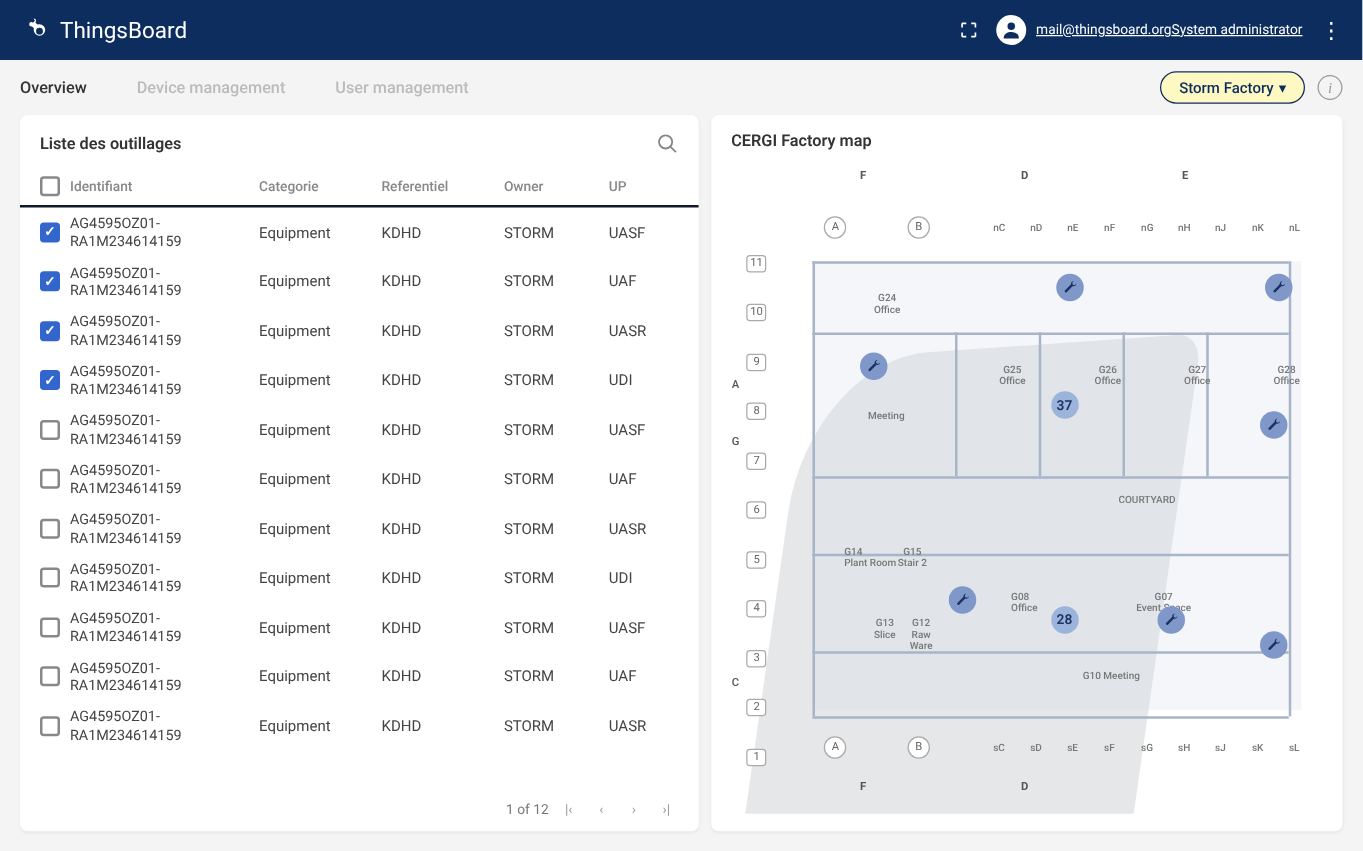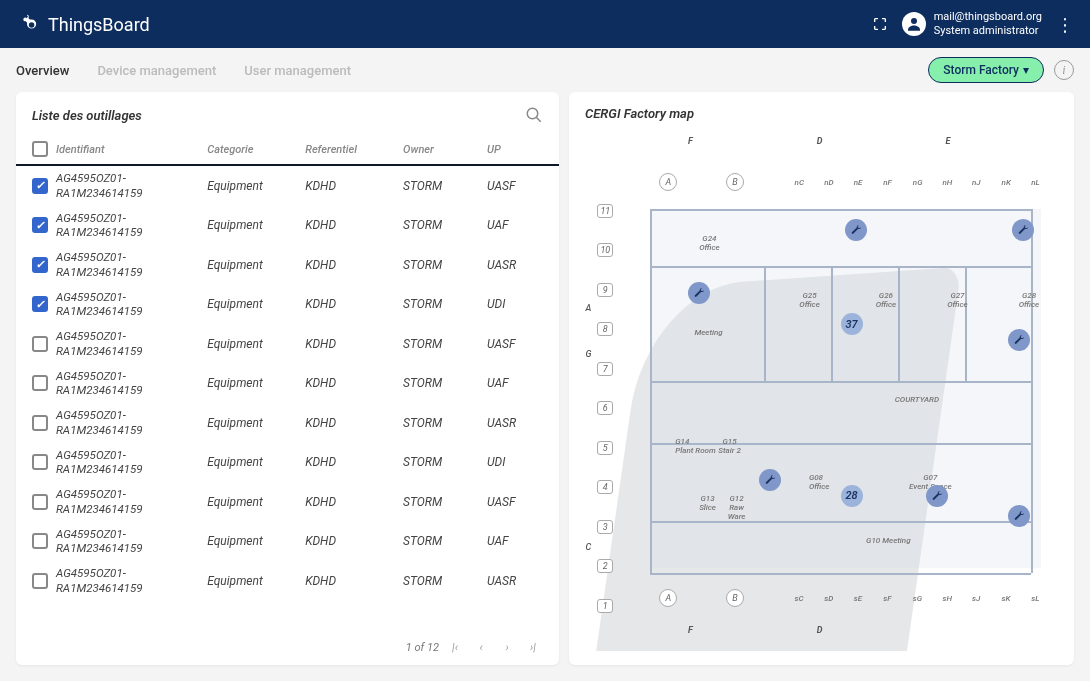--- a/index.html
+++ b/index.html
@@ -6,34 +6,34 @@
 body { font-family: -apple-system, BlinkMacSystemFont, 'Segoe UI', Roboto, sans-serif; background: #f4f4f4; width: 1090px; height: 681px; overflow: hidden; }
 
 .header { background: #0d2d5e; color: #fff; height: 48px; display: flex; align-items: center; padding: 0 16px; justify-content: space-between; }
 .header-left { display: flex; align-items: center; gap: 10px; }
 .logo-icon { width: 22px; height: 22px; }
 .brand { font-size: 18px; font-weight: 400; }
 .header-right { display: flex; align-items: center; gap: 14px; }
 .user-block { display: flex; align-items: center; gap: 8px; }
 .avatar { width: 24px; height: 24px; border-radius: 50%; background: #fff; display: flex; align-items: center; justify-content: center; }
 .avatar svg { width: 18px; height: 18px; fill: #0d2d5e; }
-.user-text { display: flex; flex-direction: column; font-size: 11px; line-height: 1.3; }
+.user-text { display: flex; flex-direction: row; font-size: 11px; line-height: 1.3; text-decoration: underline; }
 .kebab { font-size: 18px; cursor: pointer; }
 .fs-icon { width: 16px; height: 16px; cursor: pointer; }
 
 .toolbar { height: 44px; display: flex; align-items: center; padding: 0 16px; justify-content: space-between; background: #f4f4f4; }
-.tabs { display: flex; gap: 28px; }
+.tabs { display: flex; gap: 40px; }
 .tab { font-size: 13px; color: #bbb; cursor: pointer; font-weight: 500; }
 .tab.active { color: #333; }
 .toolbar-right { display: flex; align-items: center; gap: 10px; }
-.selector-btn { border: 1.5px solid #0d2d5e; border-radius: 16px; padding: 5px 14px; font-size: 12px; color: #0d2d5e; background: #86efac; cursor: pointer; display: flex; align-items: center; gap: 4px; font-weight: 500; }
+.selector-btn { border: 1.5px solid #0d2d5e; border-radius: 16px; padding: 5px 14px; font-size: 12px; color: #0d2d5e; background: #fef9c3; cursor: pointer; display: flex; align-items: center; gap: 4px; font-weight: 500; }
 .info-icon { width: 20px; height: 20px; border: 1.5px solid #999; border-radius: 50%; display: flex; align-items: center; justify-content: center; font-size: 12px; color: #999; cursor: pointer; font-style: italic; font-family: serif; }
 
 .content { display: flex; gap: 10px; padding: 0 16px 16px 16px; height: calc(681px - 48px - 44px); }
-.panel { background: #fff; border-radius: 6px; box-shadow: 0 1px 3px rgba(0,0,0,0.06); display: flex; flex-direction: column; font-style: italic; }
+.panel { background: #fff; border-radius: 6px; box-shadow: 0 1px 3px rgba(0,0,0,0.06); display: flex; flex-direction: column; }
 .panel-left { flex: 1; min-width: 0; }
 .panel-right { flex: 0.93; min-width: 0; }
 
 .panel-header { padding: 14px 16px 10px 16px; display: flex; align-items: center; justify-content: space-between; }
 .panel-title { font-size: 13px; font-weight: 600; color: #333; }
 .search-icon { width: 18px; height: 18px; stroke: #888; fill: none; cursor: pointer; }
 
 .table { flex: 1; overflow: hidden; display: flex; flex-direction: column; }
 .thead, .trow { display: flex; align-items: center; padding: 0 16px; }
 .thead { height: 32px; border-bottom: 2px solid #0f172a; align-items: center; }

